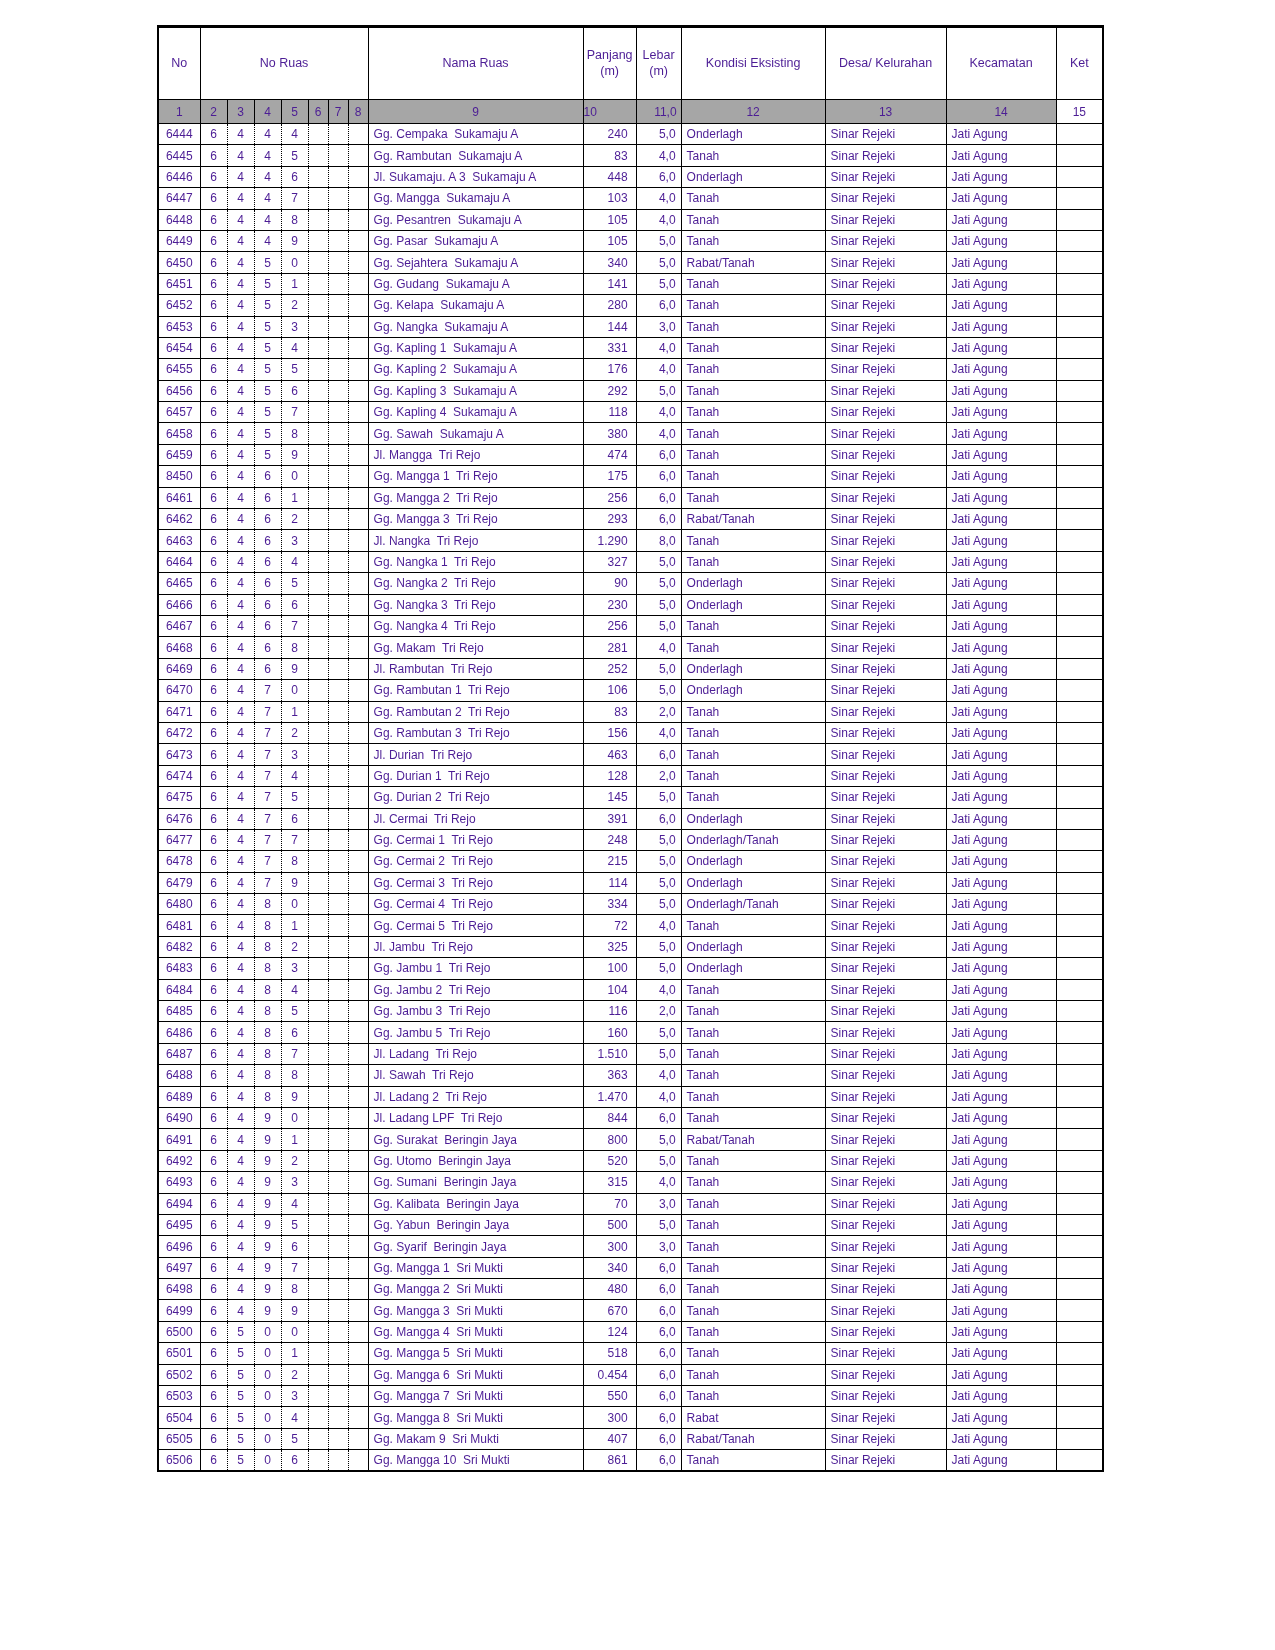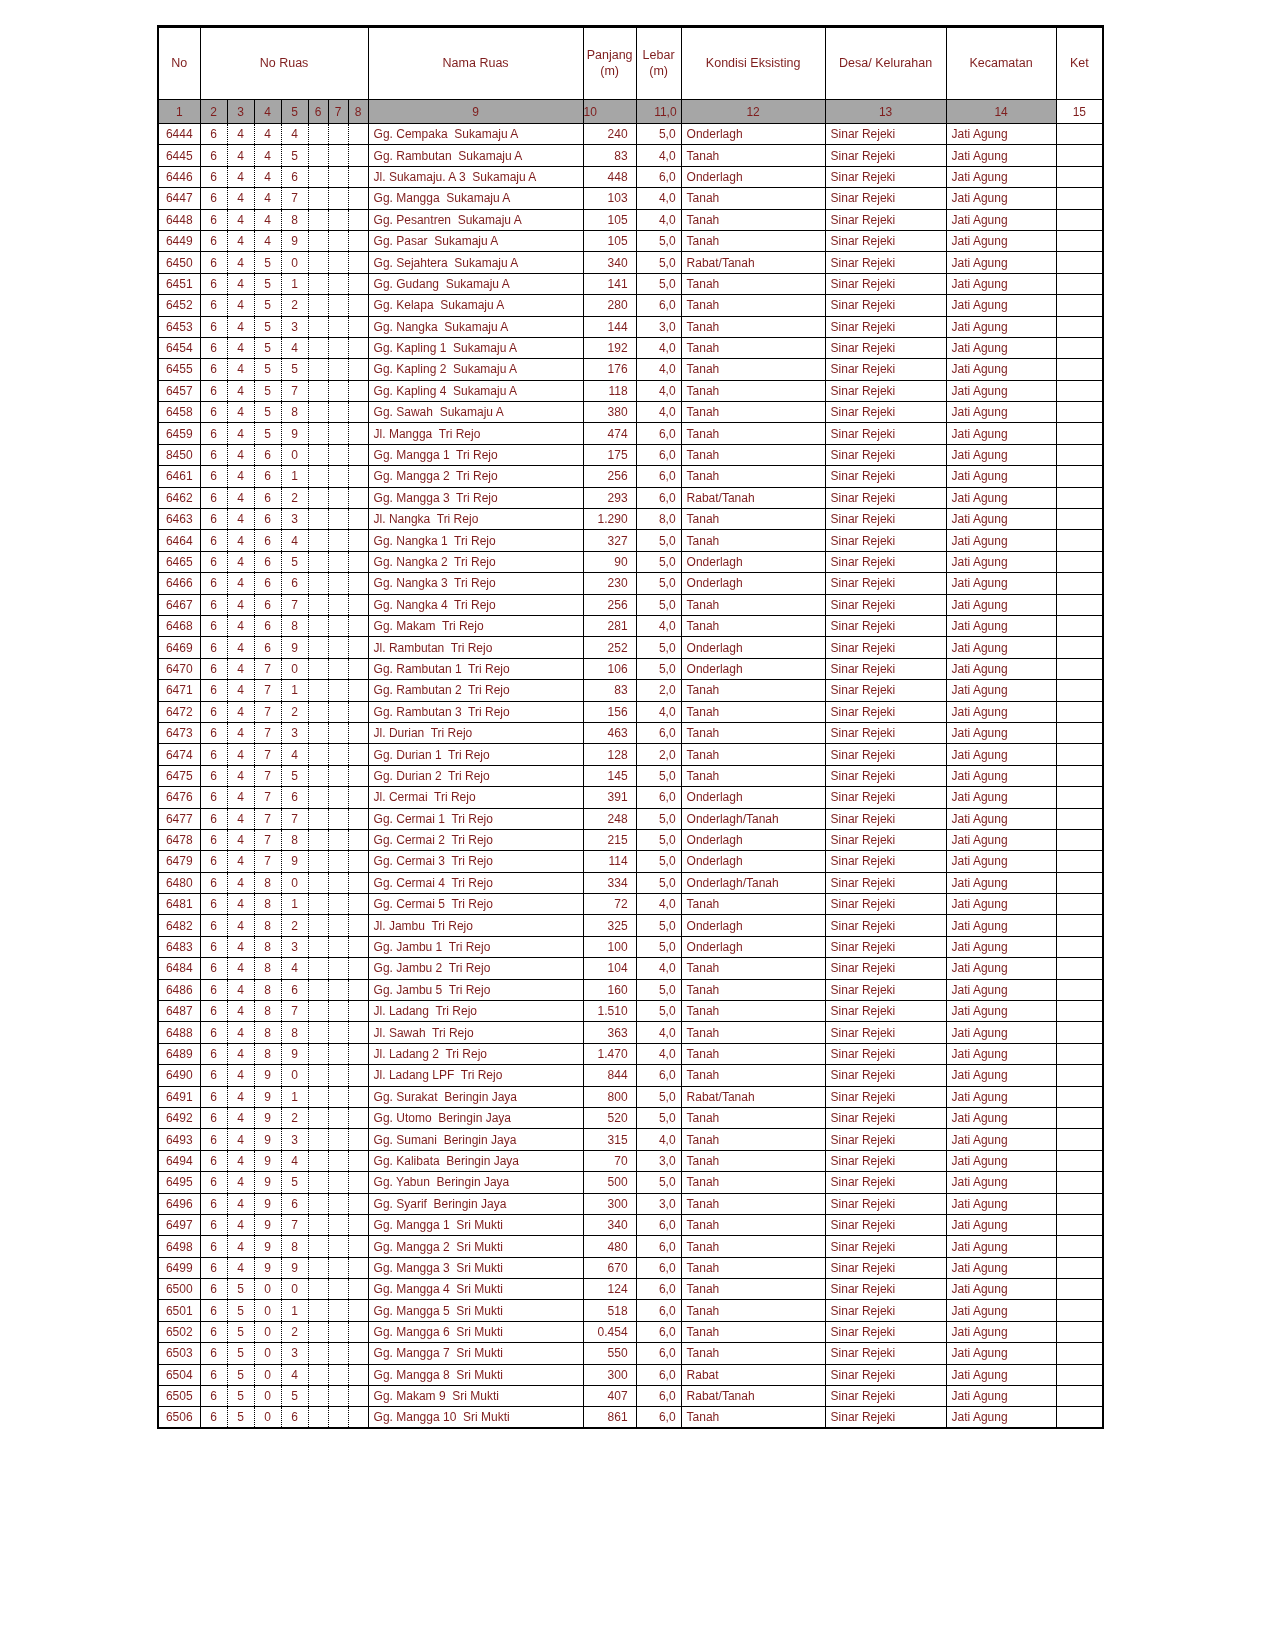--- a/index.html
+++ b/index.html
@@ -1,19 +1,19 @@
 <!DOCTYPE html>
 <html><head>
 <meta charset="utf-8">
 <style>
   html,body{margin:0;padding:0;}
   body{background:#e8e8e8;}
   .page{
     width:1275px;height:1650px;background:#ffffff;position:relative;
-    font-family:"Liberation Sans",sans-serif;color:#7f1d1d;
+    font-family:"Liberation Sans",sans-serif;color:#4c1d95;
     margin:0 auto;overflow:hidden;
   }
   .table-wrap{position:absolute;left:157px;top:25px;}
   table{
     border-collapse:collapse;table-layout:fixed;width:945px;
     border:2px solid #000;border-top:3px solid #000;
   }
   th,td{
     border:1px solid #000;overflow:hidden;vertical-align:middle;
     font-size:12px;font-weight:normal;padding:0;
@@ -262,39 +262,56 @@
           <tr>
             <td class="c-no">6454</td>
             <td class="c-d c-d0">6</td>
             <td class="c-d">4</td>
             <td class="c-d">5</td>
             <td class="c-d">4</td>
             <td class="c-d"></td>
             <td class="c-d"></td>
             <td class="c-d"></td>
             <td class="c-nama">Gg. Kapling 1  Sukamaju A</td>
-            <td class="c-panjang">192</td>
+            <td class="c-panjang">331</td>
             <td class="c-lebar">4,0</td>
             <td class="c-kondisi">Tanah</td>
             <td class="c-desa">Sinar Rejeki</td>
             <td class="c-kec">Jati Agung</td>
             <td class="c-ket"></td>
           </tr>
           <tr>
             <td class="c-no">6455</td>
             <td class="c-d c-d0">6</td>
             <td class="c-d">4</td>
             <td class="c-d">5</td>
             <td class="c-d">5</td>
             <td class="c-d"></td>
             <td class="c-d"></td>
             <td class="c-d"></td>
             <td class="c-nama">Gg. Kapling 2  Sukamaju A</td>
             <td class="c-panjang">176</td>
             <td class="c-lebar">4,0</td>
+            <td class="c-kondisi">Tanah</td>
+            <td class="c-desa">Sinar Rejeki</td>
+            <td class="c-kec">Jati Agung</td>
+            <td class="c-ket"></td>
+          </tr>
+          <tr>
+            <td class="c-no">6456</td>
+            <td class="c-d c-d0">6</td>
+            <td class="c-d">4</td>
+            <td class="c-d">5</td>
+            <td class="c-d">6</td>
+            <td class="c-d"></td>
+            <td class="c-d"></td>
+            <td class="c-d"></td>
+            <td class="c-nama">Gg. Kapling 3  Sukamaju A</td>
+            <td class="c-panjang">292</td>
+            <td class="c-lebar">5,0</td>
             <td class="c-kondisi">Tanah</td>
             <td class="c-desa">Sinar Rejeki</td>
             <td class="c-kec">Jati Agung</td>
             <td class="c-ket"></td>
           </tr>
           <tr>
             <td class="c-no">6457</td>
             <td class="c-d c-d0">6</td>
             <td class="c-d">4</td>
             <td class="c-d">5</td>
@@ -757,20 +774,37 @@
             <td class="c-d c-d0">6</td>
             <td class="c-d">4</td>
             <td class="c-d">8</td>
             <td class="c-d">4</td>
             <td class="c-d"></td>
             <td class="c-d"></td>
             <td class="c-d"></td>
             <td class="c-nama">Gg. Jambu 2  Tri Rejo</td>
             <td class="c-panjang">104</td>
             <td class="c-lebar">4,0</td>
+            <td class="c-kondisi">Tanah</td>
+            <td class="c-desa">Sinar Rejeki</td>
+            <td class="c-kec">Jati Agung</td>
+            <td class="c-ket"></td>
+          </tr>
+          <tr>
+            <td class="c-no">6485</td>
+            <td class="c-d c-d0">6</td>
+            <td class="c-d">4</td>
+            <td class="c-d">8</td>
+            <td class="c-d">5</td>
+            <td class="c-d"></td>
+            <td class="c-d"></td>
+            <td class="c-d"></td>
+            <td class="c-nama">Gg. Jambu 3  Tri Rejo</td>
+            <td class="c-panjang">116</td>
+            <td class="c-lebar">2,0</td>
             <td class="c-kondisi">Tanah</td>
             <td class="c-desa">Sinar Rejeki</td>
             <td class="c-kec">Jati Agung</td>
             <td class="c-ket"></td>
           </tr>
           <tr>
             <td class="c-no">6486</td>
             <td class="c-d c-d0">6</td>
             <td class="c-d">4</td>
             <td class="c-d">8</td>

